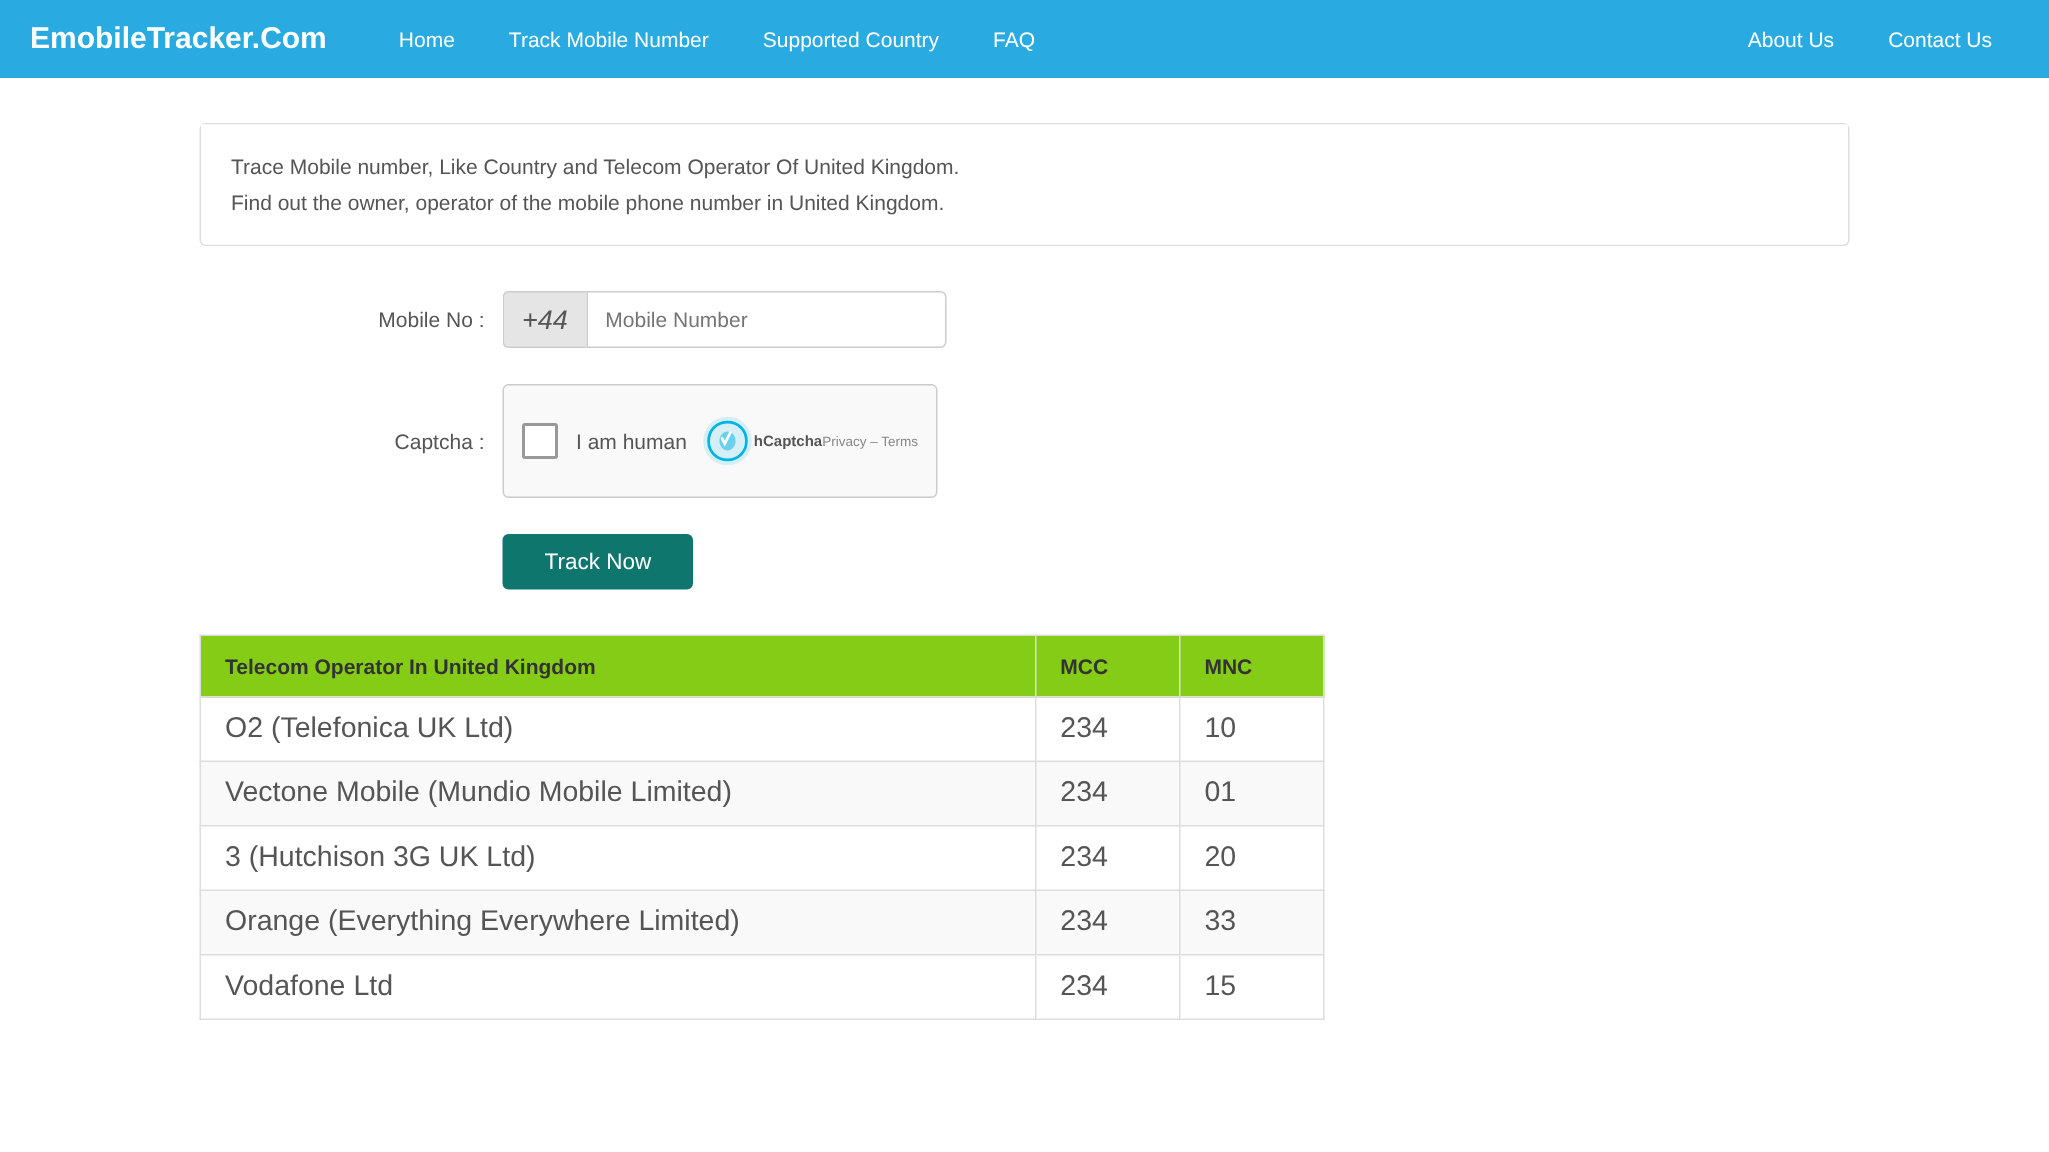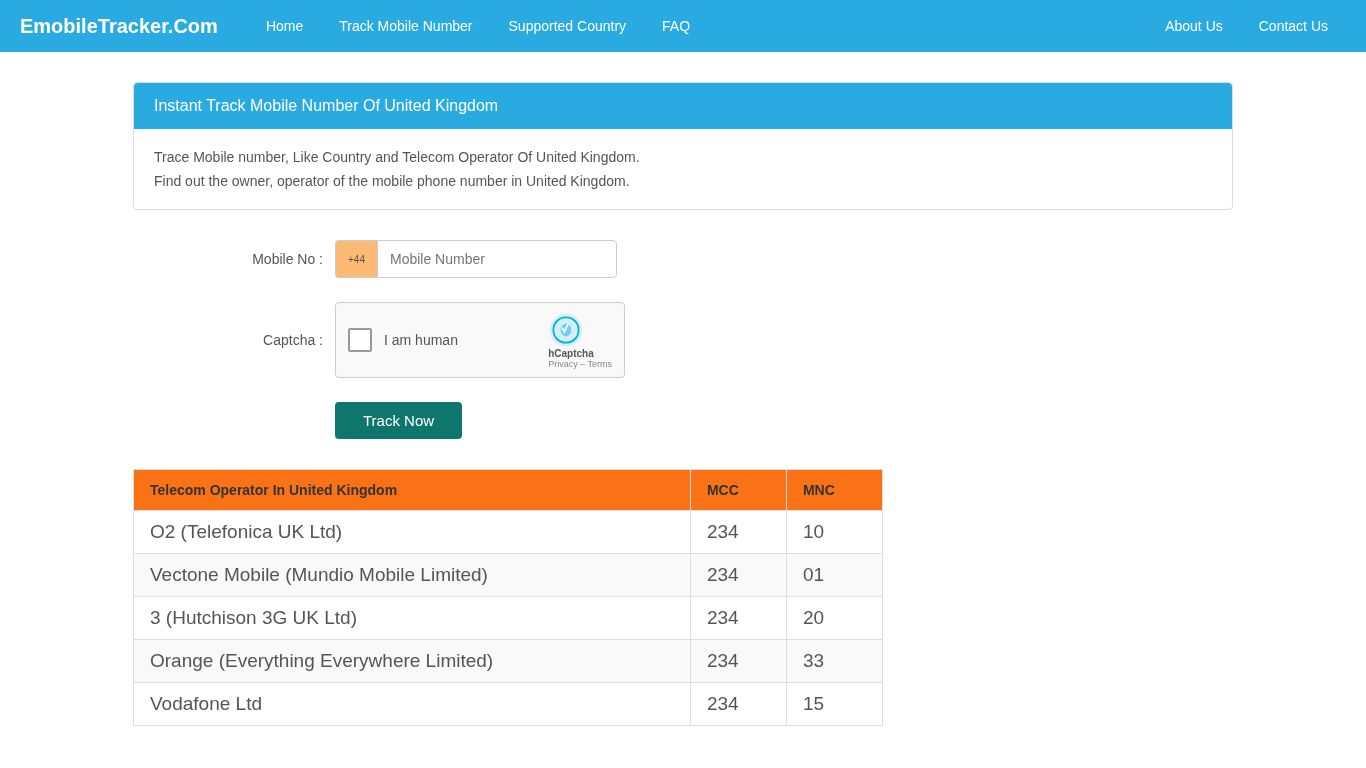--- a/index.html
+++ b/index.html
@@ -103,27 +103,28 @@
       color: #555;
     }
     .input-group {
       display: flex;
       align-items: center;
     }
     .country-code {
       border: 1px solid #ccc;
       border-right: none;
       padding: 6px 12px;
-      background: #fdba74;
+      background: #e5e5e5;
       height: 38px;
       display: flex;
       align-items: center;
       border-radius: 4px 0 0 4px;
       color: #555;
-      font-size: 10px;
+      font-size: 18px;
+      font-style: italic;
     }
     .phone-input {
       border: 1px solid #ccc;
       padding: 16px 12px;
       height: 38px;
       width: 240px;
       border-radius: 0 4px 4px 0;
       font-size: 14px;
       outline: none;
     }
@@ -149,21 +150,22 @@
       margin-right: 12px;
       flex-shrink: 0;
     }
     .captcha-label {
       font-size: 14px;
       color: #555;
       flex: 1;
     }
     .captcha-logo {
       display: flex;
-      flex-direction: column;
+      flex-direction: row;
+      align-items: center;
       margin-left: 8px;
     }
     .captcha-icon {
       width: 36px;
       height: 36px;
     }
     .captcha-brand {
       font-size: 10px;
       color: #555;
       font-weight: bold;
@@ -188,21 +190,21 @@
     
     .table-section {
       margin-top: 10px;
     }
     table {
       width: 750px;
       border-collapse: collapse;
       border: 1px solid #ddd;
     }
     table th {
-      background: #f97316;
+      background: #84cc16;
       padding: 12px 16px;
       text-align: left;
       font-weight: 600;
       font-size: 14px;
       border: 1px solid #ddd;
       color: #333;
     }
     table td {
       padding: 10px 16px;
       border: 1px solid #ddd;
@@ -226,21 +228,20 @@
   </div>
   <div class="navbar-right">
     <a>About Us</a>
     <a>Contact Us</a>
   </div>
 </nav>
 
 <div class="main-content">
 
   <div class="info-card">
-    <div class="info-card-header">Instant Track Mobile Number Of United Kingdom</div>
     <div class="info-card-body">
       <p>Trace Mobile number, Like Country and Telecom Operator Of United Kingdom.</p>
       <p>Find out the owner, operator of the mobile phone number in United Kingdom.</p>
     </div>
   </div>
 
   <div class="form-section">
     
     <div class="form-group">
       <label class="form-label">Mobile No :</label>

